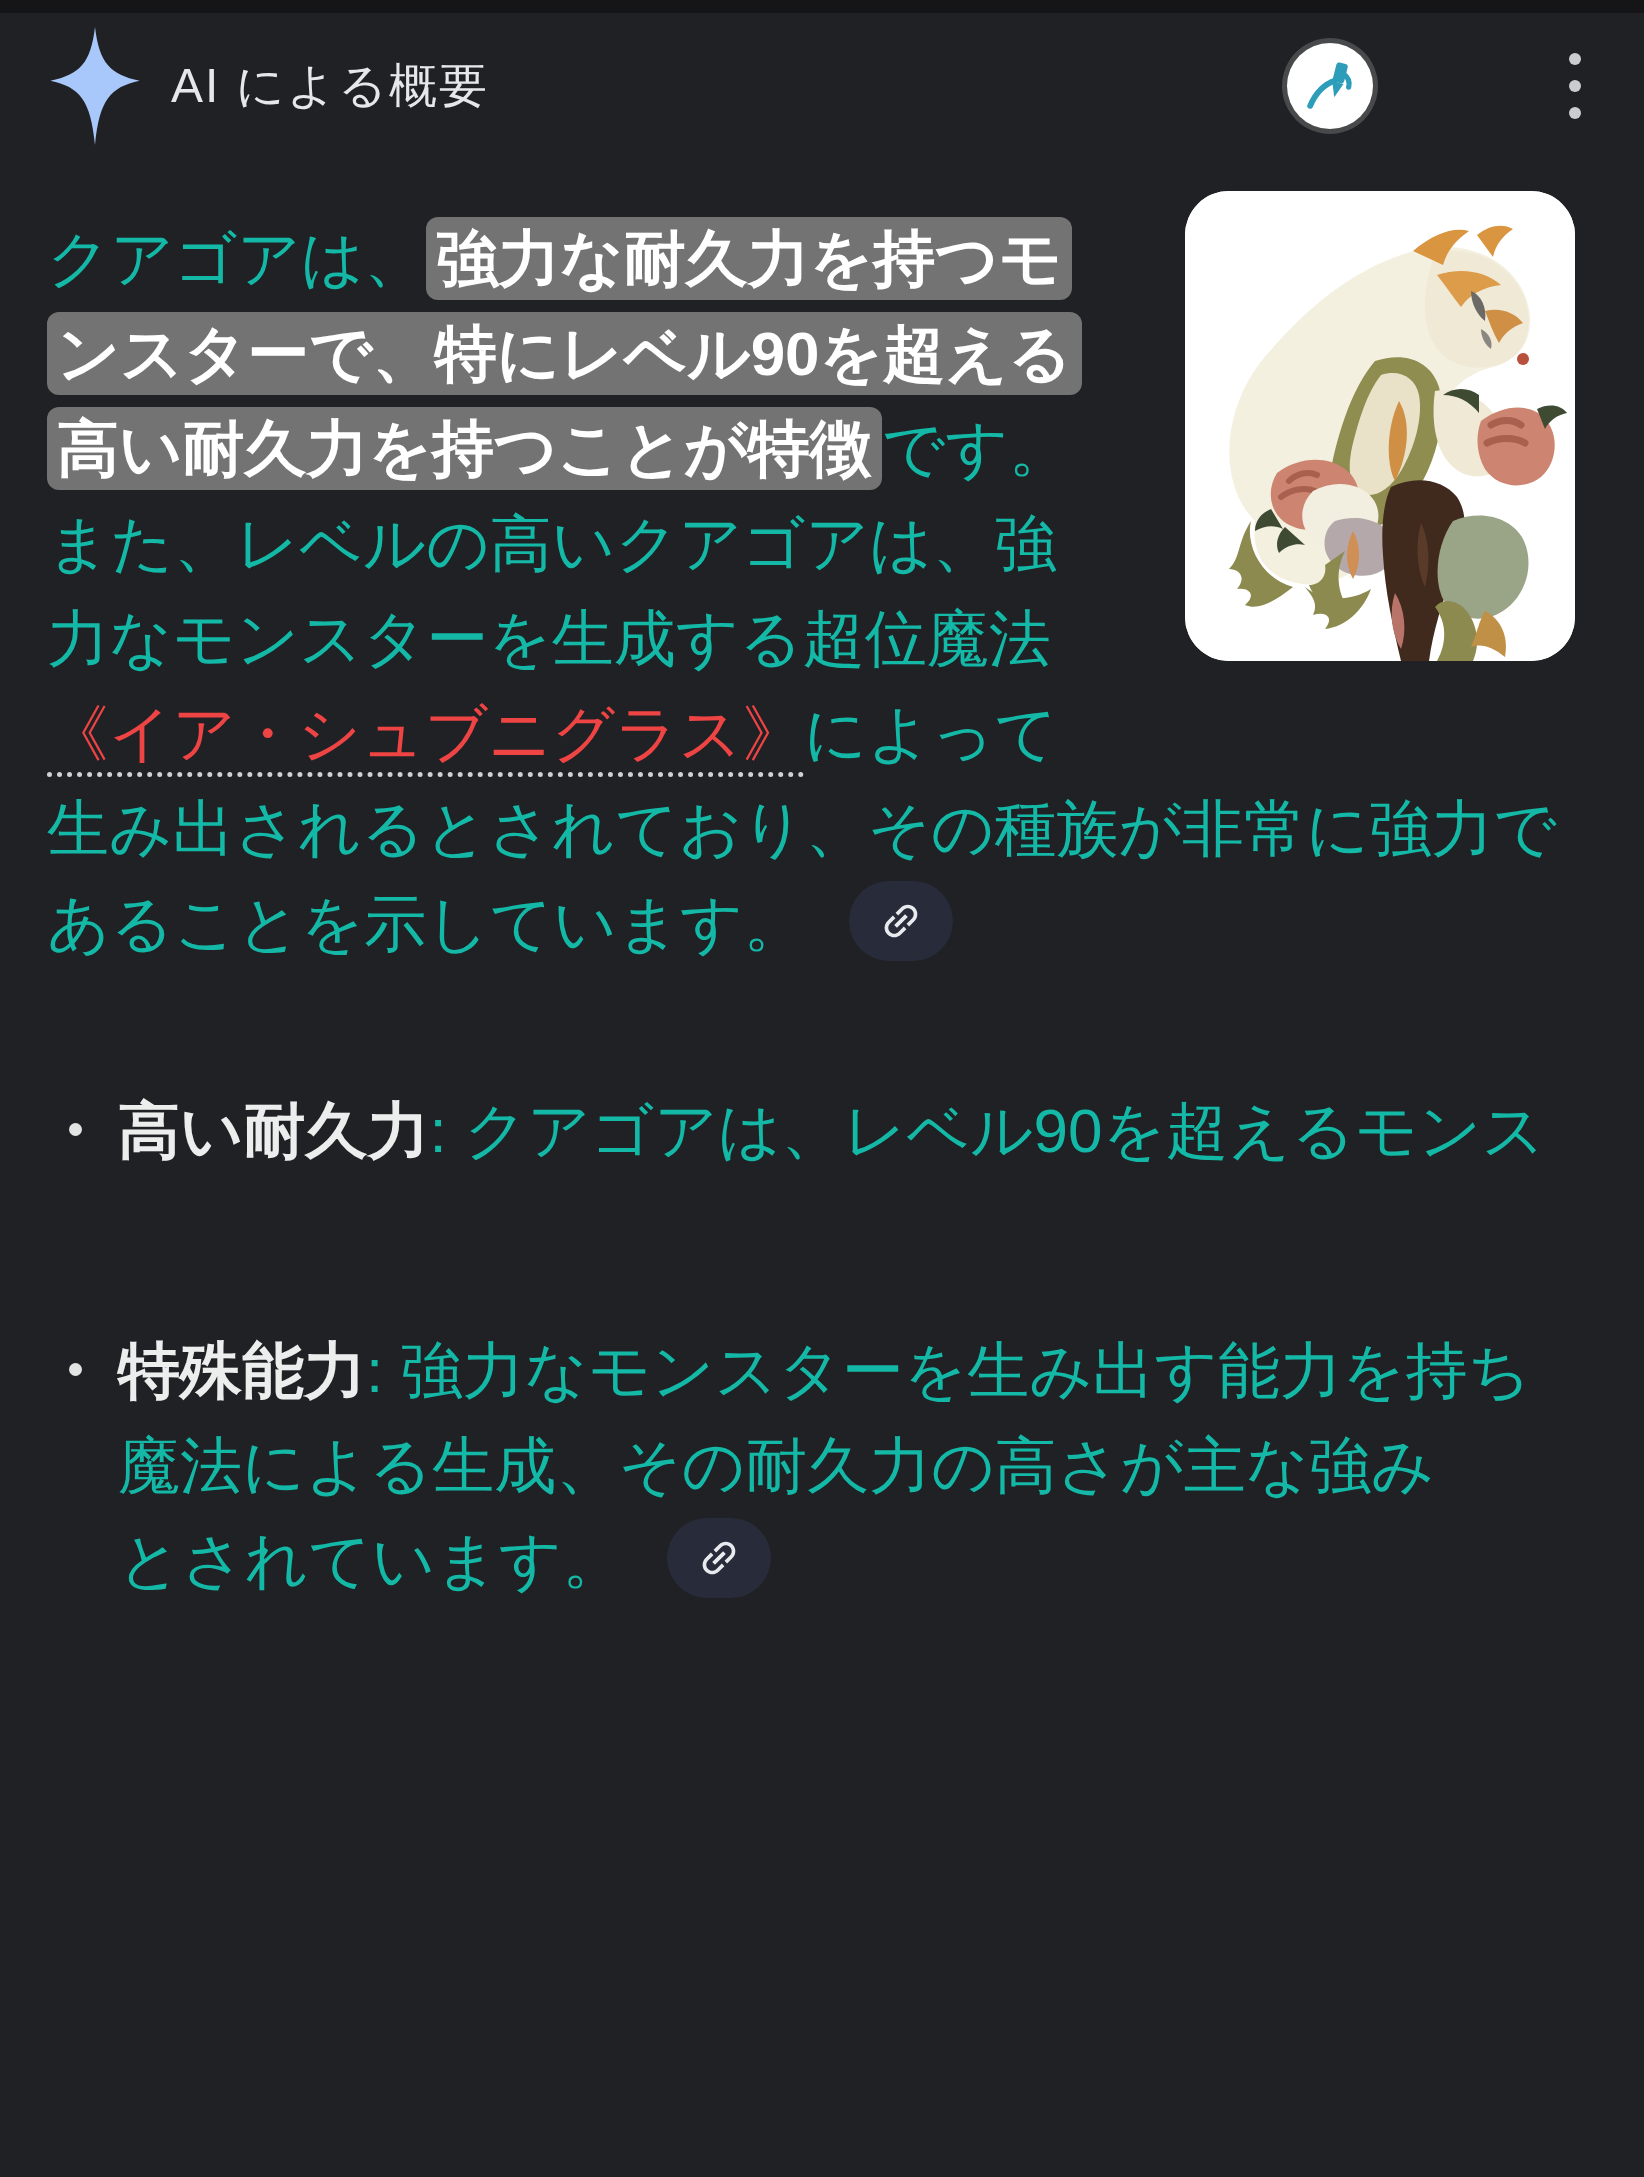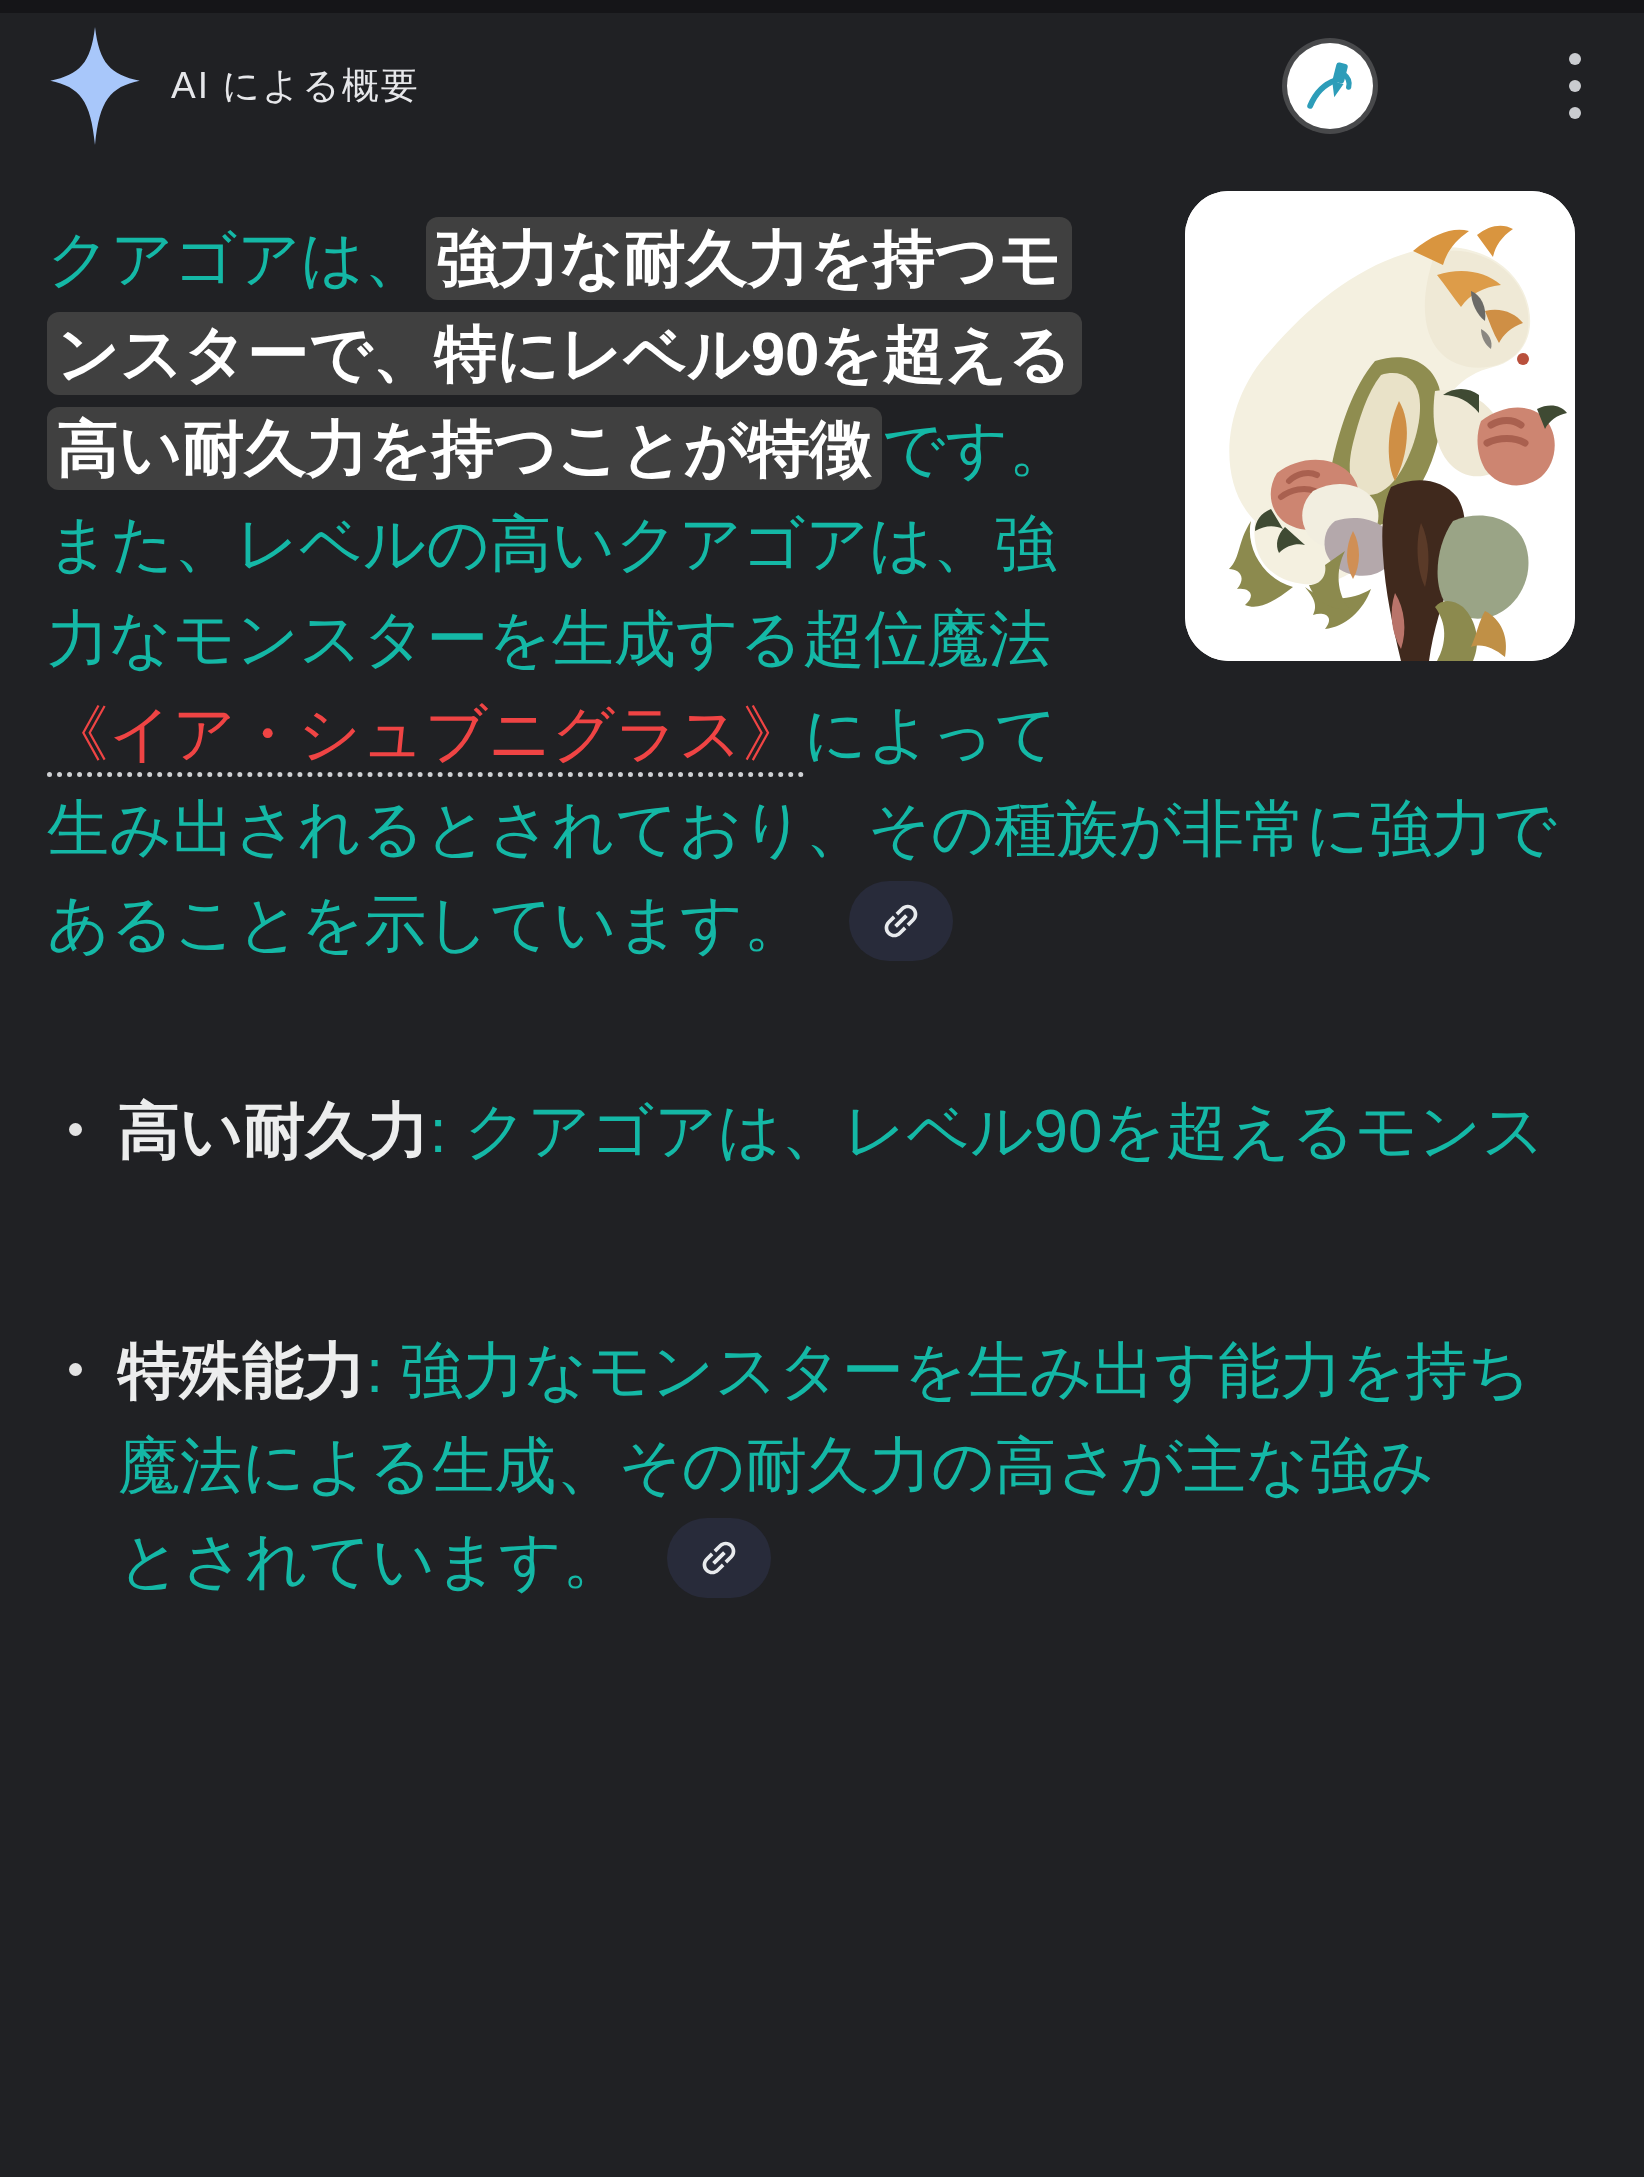--- a/index.html
+++ b/index.html
@@ -10,36 +10,36 @@
     font-family:"Liberation Sans","DejaVu Sans",sans-serif;
     color:#e3e3e3;
     -webkit-font-smoothing:antialiased;
   }
   .topstrip{height:13px;background:#151518;}
   .wrap{padding:0 47px;}
 
   
   .header{display:flex;align-items:center;margin-top:14px;height:118px;}
   .star-icon svg{width:96px;height:118px;display:block;}
-  .title{font-size:37px;color:#e6e7ea;margin-left:28px;letter-spacing:2px;white-space:nowrap;}
+  .title{font-size:48px;color:#e6e7ea;margin-left:28px;letter-spacing:2px;white-space:nowrap;}
   .favicon{margin-left:auto;width:86px;height:86px;border-radius:50%;background:#ffffff;
     display:flex;align-items:center;justify-content:center;
     box-shadow:0 0 0 5px rgba(255,255,255,.18);}
   .favicon svg{width:56px;height:56px;}
   .menu{margin-left:190px;margin-right:10px;display:flex;flex-direction:column;gap:15px;padding:6px;cursor:pointer;}
   .menu i{width:12px;height:12px;border-radius:50%;background:#caccd0;display:block;}
 
   
   .para{margin-top:66px;font-size:62px;line-height:95px;color:#e3e3e3;}
   .monster-card{float:right;width:390px;height:470px;background:#ffffff;border-radius:44px;
     margin:-20px 22px 40px 40px;overflow:hidden;}
   .monster-card svg{width:100%;height:100%;display:block;}
 
   .run{color:#14b8a6;}
-  .hl{background:#404040;color:#ffffff;font-weight:700;padding:7px 10px;border-radius:12px;
+  .hl{background:#737373;color:#ffffff;font-weight:700;padding:7px 10px;border-radius:12px;
     -webkit-box-decoration-break:clone;box-decoration-break:clone;}
   .link{color:#ef4444;text-decoration:underline;text-decoration-style:dotted;
     text-decoration-thickness:5px;text-underline-offset:17px;text-decoration-color:#cfd1d4;cursor:pointer;}
   .bold{font-weight:700;color:#eceded;margin-top:48px;}
 
   .chip{display:inline-flex;align-items:center;justify-content:center;
     width:104px;height:80px;border-radius:40px;background:#282b3a;
     vertical-align:middle;margin-left:26px;transform:translateY(-8px);cursor:pointer;}
   .chip svg{width:46px;height:46px;}
 

